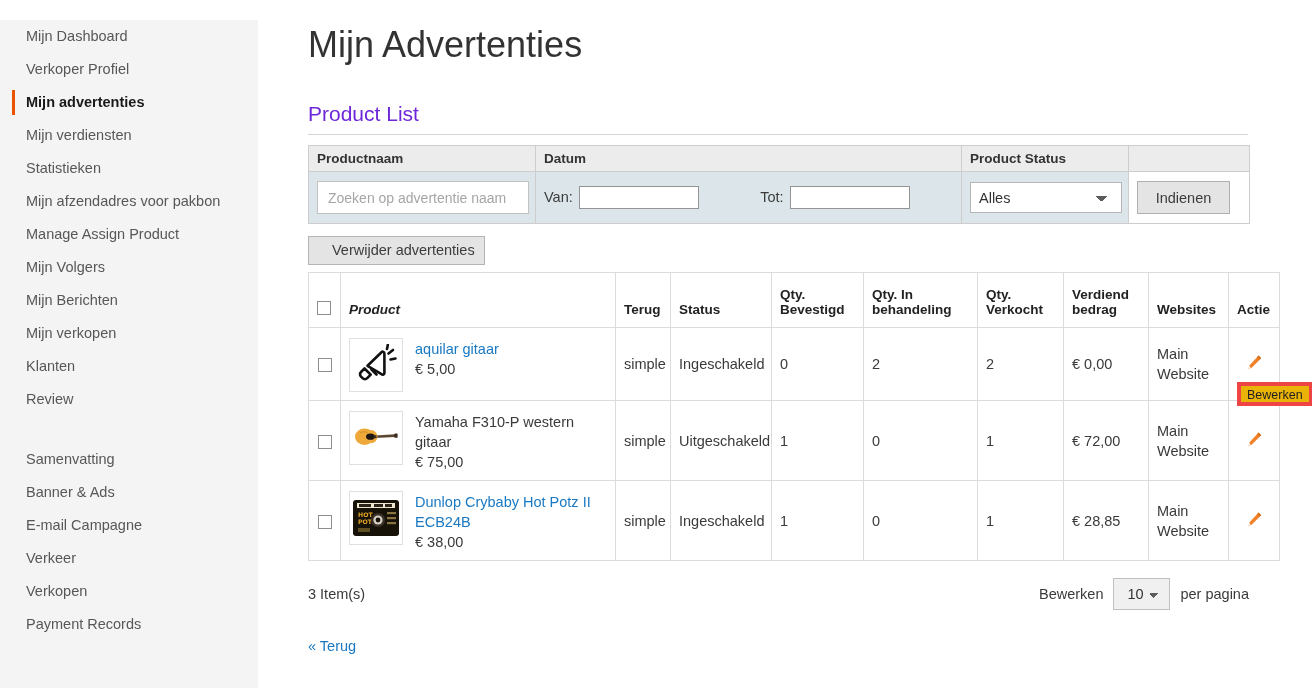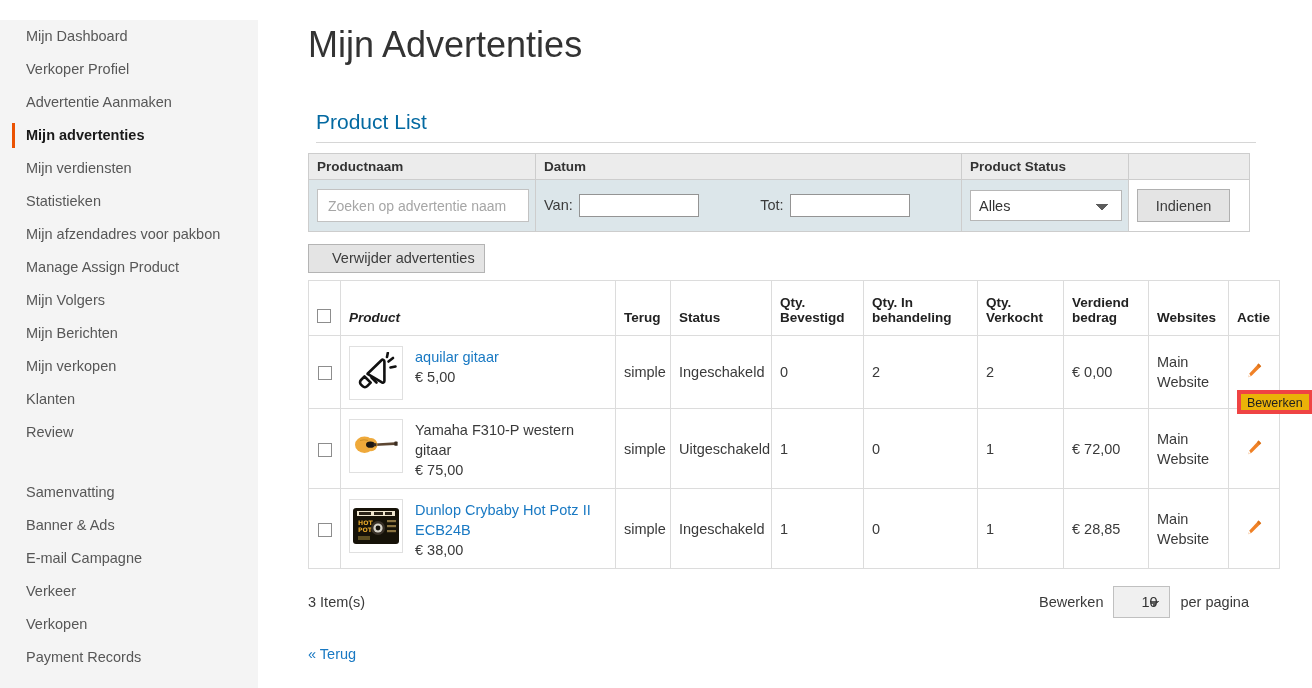--- a/index.html
+++ b/index.html
@@ -50,22 +50,22 @@
     font-size: 36px;
     font-weight: normal;
     color: #333333;
     margin: 0;
     padding-top: 24px;
     letter-spacing: 0px;
   }
   .section-title {
     font-size: 21px;
     font-weight: normal;
-    color: #0369a1;
-    margin: 8px;
+    color: #6d28d9;
+    margin: 0;
     padding-top: 36px;
     padding-bottom: 8px;
     border-bottom: 1px solid #d6d6d6;
     width: 940px;
   }
 
   
   .filter-table {
     margin-top: 10px;
     border-collapse: collapse;
@@ -247,21 +247,21 @@
     height: 34px;
   }
   .count-txt { font-size: 14.5px; color: #3a3a3a; }
   .limiter { display: flex; align-items: center; gap: 10px; font-size: 14.5px; color: #3a3a3a; }
   .limiter-select {
     width: 57px; height: 32px;
     border: 1px solid #c0c0c0;
     background: #f0f0f0;
     font-size: 14.5px;
     color: #333;
-    padding-left: 27px;
+    padding-left: 13px;
     font-family: "Liberation Sans", sans-serif;
     appearance: none;
     -webkit-appearance: none;
     background-image:
       linear-gradient(45deg, transparent 50%, #5c5c5c 50%),
       linear-gradient(135deg, #5c5c5c 50%, transparent 50%);
     background-position: calc(100% - 15px) 14px, calc(100% - 10px) 14px;
     background-size: 5px 5px, 5px 5px;
     background-repeat: no-repeat;
     cursor: pointer;
@@ -276,21 +276,20 @@
 </style>
 </head>
 <body>
 
 <div class="page">
 
   <nav class="sidebar">
     <ul class="nav-list">
       <li class="nav-item"><span>Mijn Dashboard</span></li>
       <li class="nav-item"><span>Verkoper Profiel</span></li>
-      <li class="nav-item"><span>Advertentie Aanmaken</span></li>
       <li class="nav-item active"><span>Mijn advertenties</span></li>
       <li class="nav-item"><span>Mijn verdiensten</span></li>
       <li class="nav-item"><span>Statistieken</span></li>
       <li class="nav-item"><span>Mijn afzendadres voor pakbon</span></li>
       <li class="nav-item"><span>Manage Assign Product</span></li>
       <li class="nav-item"><span>Mijn Volgers</span></li>
       <li class="nav-item"><span>Mijn Berichten</span></li>
       <li class="nav-item"><span>Mijn verkopen</span></li>
       <li class="nav-item"><span>Klanten</span></li>
       <li class="nav-item"><span>Review</span></li>

